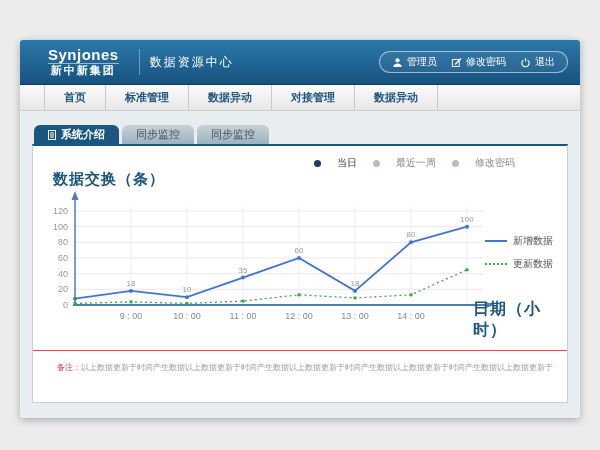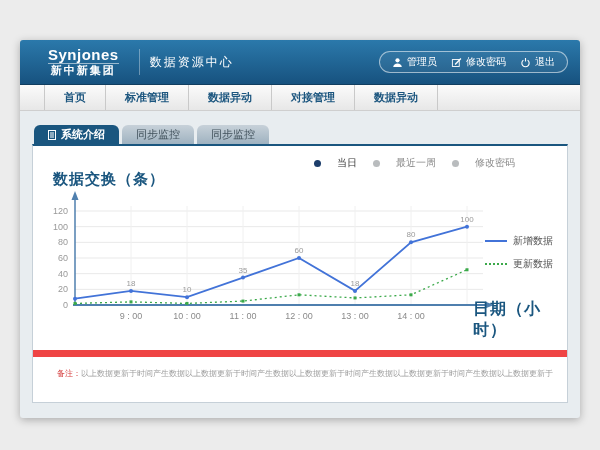--- a/index.html
+++ b/index.html
@@ -45,21 +45,21 @@
   .radio-item.selected .dot{background:#1d3e6b;}
   .ylabel{position:absolute;top:24px;left:20px;font-size:15px;font-weight:bold;color:#1a567f;letter-spacing:1px;}
   .chart{position:absolute;top:40px;left:10px;}
   .legend{position:absolute;left:452px;top:88px;display:flex;flex-direction:column;gap:9px;}
   .lg-row{display:flex;align-items:center;gap:6px;cursor:pointer;}
   .lg-sample{width:22px;height:0;display:inline-block;}
   .lg-sample.solid{border-top:2px solid #4273d8;}
   .lg-sample.dotted{border-top:2px dotted #3ba94a;}
   .lg-label{font-size:10px;color:#555;}
   .xlabel{position:absolute;top:153px;left:440px;font-size:16px;font-weight:bold;color:#1a567f;letter-spacing:1px;}
-  .note{position:absolute;top:204px;left:0;right:0;border-top:7px solid #ef4444;
+  .note{position:absolute;top:204px;left:0;right:0;border-top:1px solid #ef4444;
         padding:11px 8px 0 24px;font-size:8px;color:#9c9c9c;white-space:nowrap;overflow:hidden;}
   .note-prefix{color:#d43b3b;}
 </style>
 </head>
 <body>
 
 <div class="stage">
   <div class="page">
 
     <header class="topbar">

